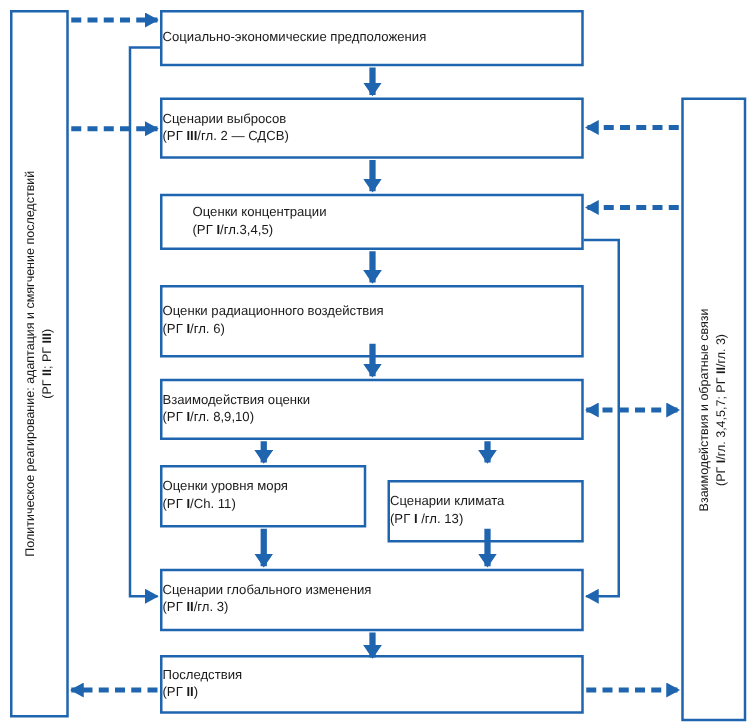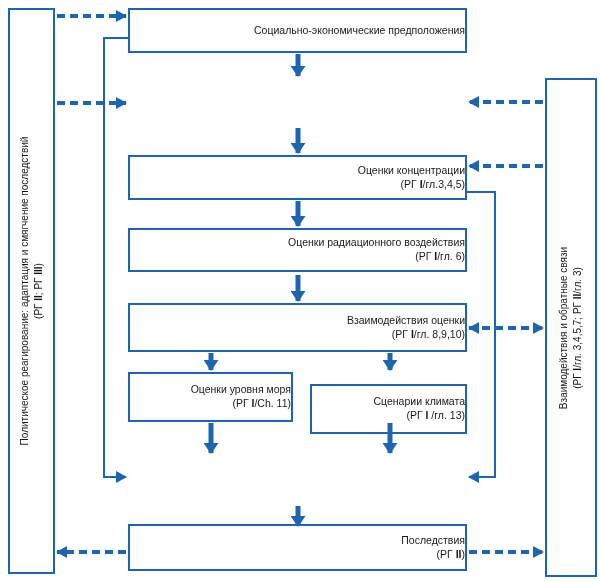--- a/index.html
+++ b/index.html
@@ -3,21 +3,21 @@
 <meta charset="utf-8">
 <style>
   html,body{margin:0;padding:0;background:#ffffff;}
   .canvas{
     position:relative;width:600px;height:581px;background:#ffffff;
     font-family:"Liberation Sans","DejaVu Sans",sans-serif;color:#1a1a1a;
     overflow:hidden;
   }
   .node{
     position:absolute;box-sizing:border-box;border:2px solid #1f64ae;background:#ffffff;
-    display:flex;flex-direction:column;align-items:flex-end;justify-content:center;
+    display:flex;flex-direction:column;align-items:flex-start;justify-content:center;
     text-align:center;font-size:10.5px;line-height:1.32;z-index:2;
   }
   .node .ref{font-size:10.5px;}
   .sidebar{
     position:absolute;box-sizing:border-box;border:2px solid #1f64ae;background:#ffffff;z-index:2;
   }
   .vtext{
     position:absolute;left:50%;top:50%;
     transform:translate(-50%,-50%) rotate(-90deg);
     text-align:center;font-size:10px;line-height:1.4;white-space:nowrap;
@@ -41,46 +41,54 @@
     <div class="vtext">
       <div>Взаимодействия и обратные связи</div>
       <div>(РГ <b>I</b>/гл. 3,4,5,7; РГ <b>II</b>/гл. 3)</div>
     </div>
   </div>
 
   <div class="node" style="left:128px;top:8px;width:339px;height:45px;">
     <div>Социально-экономические предположения</div>
   </div>
 
+  <div class="node" style="left:128px;top:78px;width:339px;height:49px;">
+    <div>Сценарии выбросов</div>
+    <div class="ref">(РГ <b>III</b>/гл. 2 — СДСВ)</div>
+  </div>
 
   <div class="node" style="left:128px;top:155px;width:339px;height:45px;padding-left:24px;">
     <div>Оценки концентрации</div>
     <div class="ref">(РГ <b>I</b>/гл.3,4,5)</div>
   </div>
 
-  <div class="node" style="left:128px;top:228px;width:339px;height:44px;">
+  <div class="node" style="left:128px;top:228px;width:339px;height:58px;">
     <div>Оценки радиационного воздействия</div>
     <div class="ref">(РГ <b>I</b>/гл. 6)</div>
   </div>
 
   <div class="node" style="left:128px;top:303px;width:339px;height:49px;">
     <div>Взаимодействия оценки</div>
     <div class="ref">(РГ <b>I</b>/гл. 8,9,10)</div>
   </div>
 
-  <div class="node" style="left:128px;top:372px;width:165px;height:50px;padding-left:12px;">
+  <div class="node" style="left:128px;top:372px;width:165px;height:50px;">
     <div>Оценки уровня моря</div>
     <div class="ref">(РГ <b>I</b>/Ch. 11)</div>
   </div>
 
   <div class="node" style="left:310px;top:372px;width:157px;height:50px;margin-top:12px;">
     <div>Сценарии климата</div>
     <div class="ref">(РГ <b>I</b> /гл. 13)</div>
   </div>
 
+  <div class="node" style="left:128px;top:455px;width:339px;height:50px;">
+    <div>Сценарии глобального изменения</div>
+    <div class="ref">(РГ <b>II</b>/гл. 3)</div>
+  </div>
 
   <div class="node" style="left:128px;top:524px;width:339px;height:47px;">
     <div>Последствия</div>
     <div class="ref">(РГ <b>II</b>)</div>
   </div>
 
   <svg class="wires" width="600" height="581" viewBox="0 0 600 581">
     <defs>
       <marker id="mbig" markerUnits="userSpaceOnUse" markerWidth="11" markerHeight="15" refX="10" refY="7.5" orient="auto">
         <path d="M0,0 L11,7.5 L0,15 z" fill="#1f64ae"></path>

